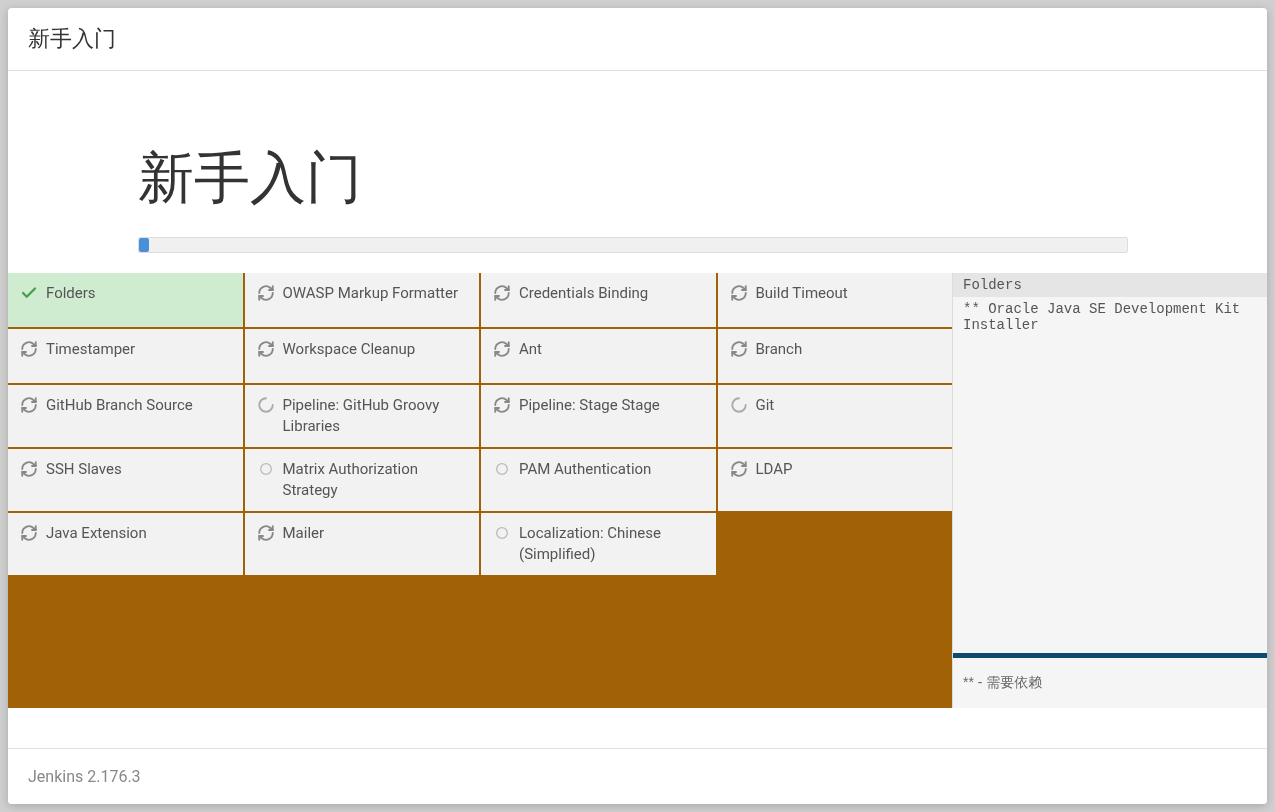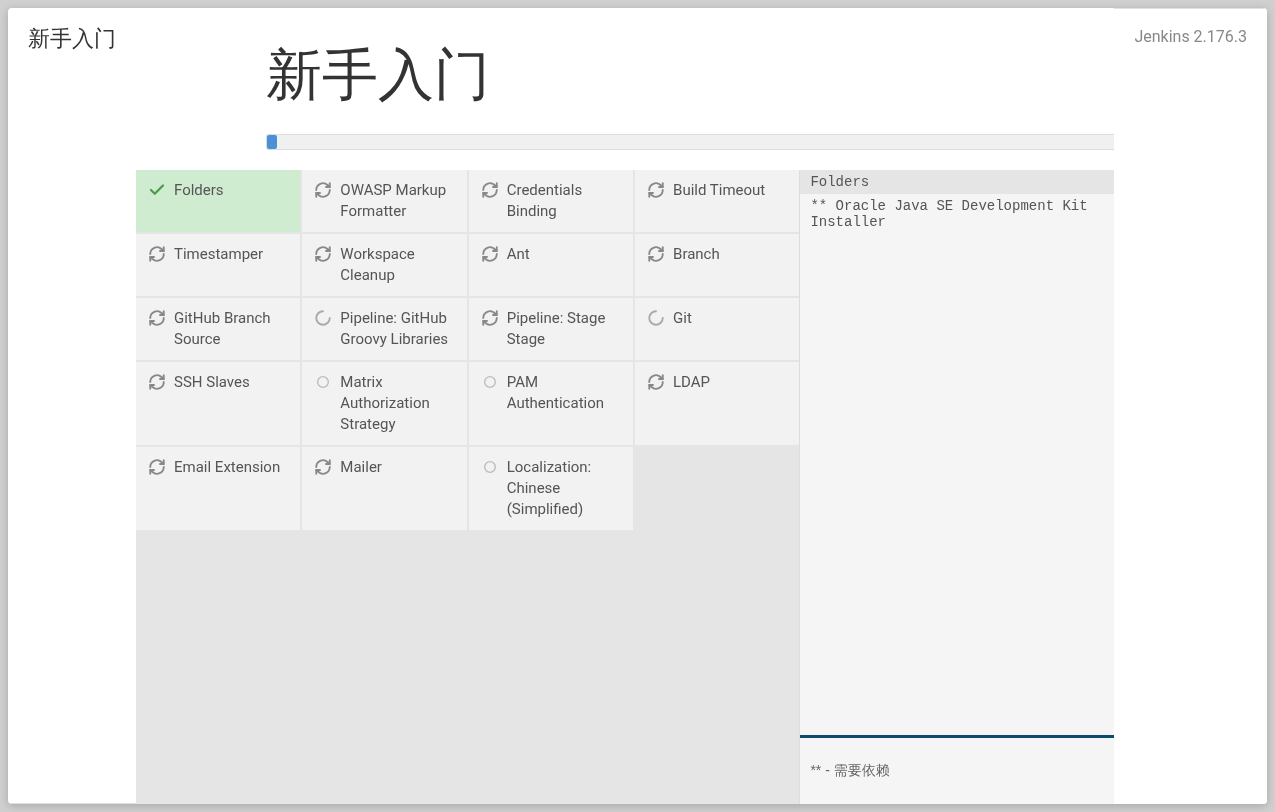--- a/index.html
+++ b/index.html
@@ -9,22 +9,23 @@
       padding: 8px;
       width: 1275px;
       height: 812px;
     }
     .modal {
       background: #fff;
       border-radius: 4px;
       box-shadow: 0 2px 10px rgba(0,0,0,0.2);
       height: 100%;
       display: flex;
-      flex-direction: row;
+      flex-direction: column;
       overflow: hidden;
+      gap: 40px;
     }
     .modal-header {
       padding: 16px 20px;
       border-bottom: 1px solid #e0e0e0;
       font-size: 22px;
       font-weight: 300;
       color: #333;
     }
     .content-area {
       flex: 1;
@@ -55,21 +56,21 @@
     }
     .progress-fill {
       width: 10px;
       height: 100%;
       background: #4a90d9;
       border-radius: 2px;
     }
     .main-grid-area {
       flex: 1;
       display: flex;
-      background: #e5e5e5;
+      background: #a16207;
       overflow: hidden;
     }
     .plugin-grid {
       flex: 1;
       display: grid;
       grid-template-columns: repeat(4, 1fr);
       grid-auto-rows: min-content;
       gap: 2px;
       padding: 0;
       align-content: start;
@@ -116,22 +117,22 @@
     .side-panel-top {
       flex: 1;
       padding: 6px 10px;
     }
     .side-panel-header {
       background: #e5e5e5;
       margin: -6px -10px 4px -10px;
       padding: 4px 10px;
     }
     .side-panel-bottom {
-      border-top: 3px solid #0c4a6e;
-      padding: 24px 10px;
+      border-top: 5px solid #0c4a6e;
+      padding: 16px 10px;
       font-family: -apple-system, BlinkMacSystemFont, "Segoe UI", Arial, sans-serif;
       font-size: 14px;
       color: #666;
     }
     .modal-footer {
       padding: 18px 20px;
       border-top: 1px solid #e0e0e0;
       font-size: 16px;
       color: #888;
       background: #fff;
@@ -320,21 +321,21 @@
           </div>
           <div class="plugin-cell">
             <span class="plugin-icon refresh-icon">
               <svg width="18" height="18" viewBox="0 0 24 24" fill="none" stroke-width="2.5" stroke-linecap="round" stroke-linejoin="round">
                 <path d="M3 12a9 9 0 0 1 15-6.7L21 8"></path>
                 <path d="M21 3v5h-5"></path>
                 <path d="M21 12a9 9 0 0 1-15 6.7L3 16"></path>
                 <path d="M3 21v-5h5"></path>
               </svg>
             </span>
-            <span class="plugin-label">Email Extension</span>
+            <span class="plugin-label">Java Extension</span>
           </div>
           <div class="plugin-cell">
             <span class="plugin-icon refresh-icon">
               <svg width="18" height="18" viewBox="0 0 24 24" fill="none" stroke-width="2.5" stroke-linecap="round" stroke-linejoin="round">
                 <path d="M3 12a9 9 0 0 1 15-6.7L21 8"></path>
                 <path d="M21 3v5h-5"></path>
                 <path d="M21 12a9 9 0 0 1-15 6.7L3 16"></path>
                 <path d="M3 21v-5h5"></path>
               </svg>
             </span>

